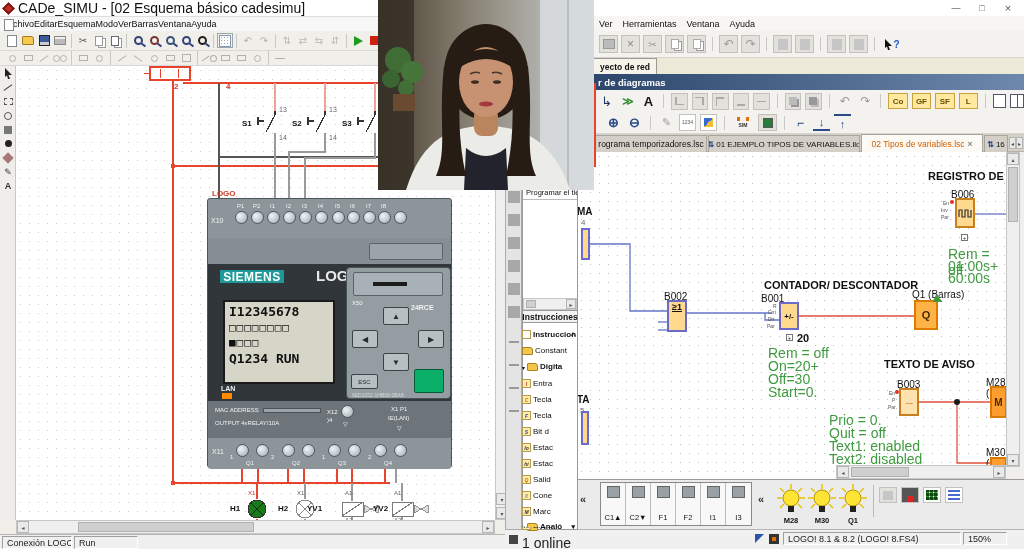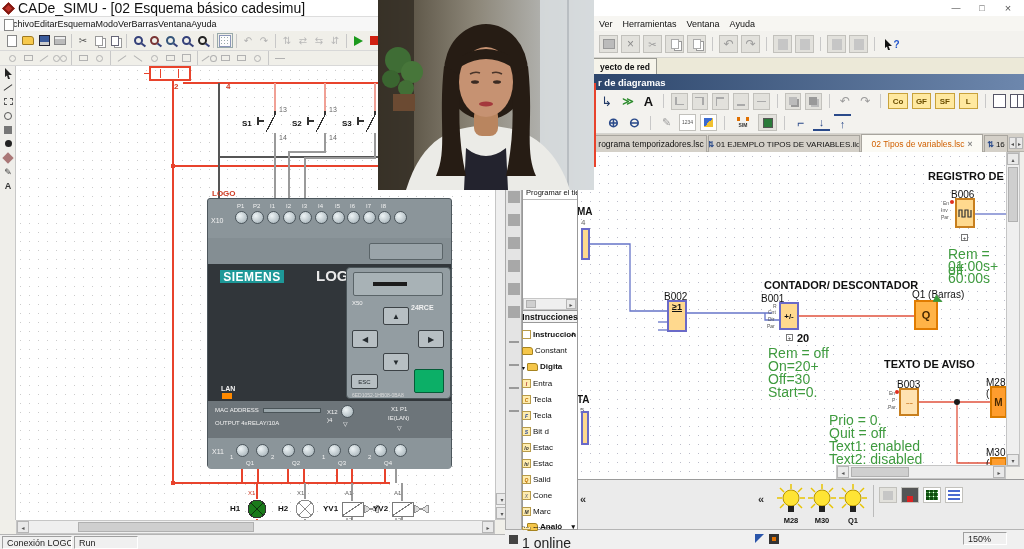--- a/index.html
+++ b/index.html
@@ -322,21 +322,21 @@
     <span class="ab gray t7" style="left:263px;top:40px">13</span>
     <span class="ab gray t7" style="left:313px;top:40px">13</span>
     <span class="ab gray t7" style="left:363px;top:40px">13</span>
     <span class="ab gray t7" style="left:263px;top:68px">14</span>
     <span class="ab gray t7" style="left:313px;top:68px">14</span>
     <span class="ab gray t7" style="left:363px;top:68px">14</span>
     <span class="ab red b t8" style="left:196px;top:123px">LOGO</span>
 
     <span class="ab b t8" style="left:214px;top:438px">H1</span>
     <span class="ab b t8" style="left:262px;top:438px">H2</span>
-    <span class="ab b t8" style="left:307px;top:438px">YV1</span>
+    <span class="ab b t8" style="left:291px;top:438px">YV1</span>
     <span class="ab b t8" style="left:357px;top:438px">YV2</span>
     <span class="ab red t6" style="left:232px;top:424px">X1</span>
     <span class="ab red t6" style="left:232px;top:453px">X2</span>
     <span class="ab gray t6" style="left:281px;top:424px">X1</span>
     <span class="ab gray t6" style="left:281px;top:453px">X2</span>
     <span class="ab gray t6" style="left:329px;top:424px">A1</span>
     <span class="ab gray t6" style="left:329px;top:451px">A2</span>
     <span class="ab gray t6" style="left:378px;top:424px">A1</span>
     <span class="ab gray t6" style="left:378px;top:451px">A2</span>
 
@@ -366,20 +366,26 @@
             <i class="screw" style="left:170px;top:12px;width:13px;height:13px"></i>
         <i class="screw" style="left:186px;top:12px;width:13px;height:13px"></i>
       </div>
       <div class="ab" style="left:0;top:39px;width:100%;height:26px;background:#848e93">
         <i class="ab" style="left:161px;top:5px;width:74px;height:17px;background:#9aa4a9;border:1px solid #5a6468;border-radius:2px"></i>
       </div>
 
       <div class="ab" style="left:0;top:65px;width:100%;height:137px;background:#31363a">
         <span class="ab fx b" style="left:12px;top:6px;width:64px;height:13px;background:#1e9898;color:#fff;font-size:12px;letter-spacing:.5px">SIEMENS</span>
         <span class="ab b" style="left:108px;top:3px;font-size:15px;color:#e9e9e9">LOGO!</span>
+        <div class="ab" style="left:15px;top:36px;width:112px;height:84px;background:#d6d6c8;border:2px solid #1a1a1a">
+          <div style="font-family:'DejaVu Sans Mono',monospace;font-weight:bold;font-size:13px;padding:2px 0 0 4px">I12345678</div>
+          <div style="font-family:'DejaVu Sans Mono',monospace;font-size:11px;padding:2px 0 0 4px;letter-spacing:1px">□□□□□□□□</div>
+          <div style="font-family:'DejaVu Sans Mono',monospace;font-size:11px;padding:2px 0 0 4px;letter-spacing:1px">■□□□</div>
+          <div style="font-family:'DejaVu Sans Mono',monospace;font-weight:bold;font-size:13px;padding:2px 0 0 4px">Q1234 RUN</div>
+        </div>
         <span class="ab wt b t7" style="left:13px;top:121px">LAN</span>
         <i class="ab" style="left:14px;top:129px;width:10px;height:6px;background:#ff8a00"></i>
 
         <div class="ab" style="left:138px;top:3px;width:105px;height:132px;background:#939da2;border:1px solid #4a5458;border-radius:4px">
           <i class="ab" style="left:6px;top:4px;width:90px;height:24px;background:#a8b2b6;border:1px solid #5a6468;border-radius:2px"></i>
           <i class="ab" style="left:26px;top:14px;width:34px;height:4px;background:#1c1c1c"></i>
           <span class="ab wt t6" style="left:5px;top:32px">X50</span>
           <span class="ab wt b t7" style="left:64px;top:36px">24RCE</span>
           <span class="kbtn" style="left:36px;top:39px;width:26px;height:18px">▲</span>
           <span class="kbtn" style="left:5px;top:62px;width:26px;height:18px">◀</span>
@@ -667,20 +673,46 @@
   <div class="ab sbtn" style="left:0;bottom:0;width:12px;height:12px">▾</div>
 </div>
 <div class="ab sbar" style="left:836px;top:465px;width:170px;height:14px">
   <div class="ab sbtn" style="left:0;top:0;width:12px;height:12px">◂</div>
   <div class="ab sthumb" style="left:14px;top:1px;width:58px;height:10px"></div>
   <div class="ab sbtn" style="right:0;top:0;width:12px;height:12px">▸</div>
 </div>
 
 <div class="ab" style="left:577px;top:479px;width:447px;height:50px;background:#ebebeb;border-top:1px solid #9a9a9a">
   <span class="ab b t11" style="left:3px;top:13px;color:#333">«</span>
+  <div class="ab" style="left:23px;top:2px;display:flex;background:#f8f8f8;border:1px solid #8a8a8a">
+    <div class="simcell">
+          <i class="simsq"></i>
+          <span style="font-size:7.5px">C1▲</span>
+        </div>
+    <div class="simcell">
+          <i class="simsq"></i>
+          <span style="font-size:7.5px">C2▼</span>
+        </div>
+    <div class="simcell">
+          <i class="simsq"></i>
+          <span style="font-size:7.5px">F1</span>
+        </div>
+    <div class="simcell">
+          <i class="simsq"></i>
+          <span style="font-size:7.5px">F2</span>
+        </div>
+    <div class="simcell">
+          <i class="simsq"></i>
+          <span style="font-size:7.5px">I1</span>
+        </div>
+    <div class="simcell" style="border-right:none">
+          <i class="simsq"></i>
+          <span style="font-size:7.5px">I3</span>
+        </div>
+  </div>
   <span class="ab b t11" style="left:181px;top:13px;color:#333">«</span>
   <div class="ab fx" style="left:197px;top:2px;width:34px;height:34px">
     <svg width="30" height="32" viewBox="0 0 30 32">
           <g stroke="#e8c400" stroke-width="1.5">
             <line x1="15" y1="1" x2="15" y2="6"></line>
             <line x1="4" y1="5" x2="8" y2="9"></line>
             <line x1="26" y1="5" x2="22" y2="9"></line>
             <line x1="1" y1="15" x2="6" y2="15"></line>
             <line x1="29" y1="15" x2="24" y2="15"></line>
             <line x1="4" y1="25" x2="8" y2="21"></line>
@@ -738,20 +770,21 @@
       </span>
 </div>
 
 <div class="ab statusbar" style="left:505px;top:529px;width:519px;height:20px">
   <i class="ab" style="left:4px;top:5px;width:9px;height:9px;background:#444"></i>
   <span class="ab t9" style="left:17px;top:5px">1 online</span>
   <span class="ab" style="left:250px;top:4px;width:0;height:0;border-top:9px solid #2a55aa;border-right:9px solid transparent"></span>
   <span class="ab" style="left:264px;top:4px;width:10px;height:10px;background:#333">
         <i style="display:block;width:4px;height:4px;background:#e07000;margin:3px"></i>
       </span>
+  <span class="ab scell" style="left:278px;top:2px;width:178px">LOGO! 8.1 &amp; 8.2 (LOGO! 8.FS4)</span>
   <span class="ab scell" style="left:458px;top:2px;width:44px">150%</span>
 </div>
 
 <div class="ab" style="left:505px;top:185px;width:17px;height:345px;background:#e4e4e4;border:1px solid #aaa">
   <i class="ab" style="left:2px;top:5px;width:12px;height:12px;background:#a8a8a8"></i>
   <i class="ab" style="left:2px;top:28px;width:12px;height:12px;background:#a8a8a8"></i>
   <i class="ab" style="left:2px;top:51px;width:12px;height:12px;background:#a8a8a8"></i>
   <i class="ab" style="left:2px;top:74px;width:12px;height:12px;background:#a8a8a8"></i>
   <i class="ab" style="left:2px;top:97px;width:12px;height:12px;background:#a8a8a8"></i>
   <i class="ab" style="left:2px;top:120px;width:12px;height:12px;background:#a8a8a8"></i>

